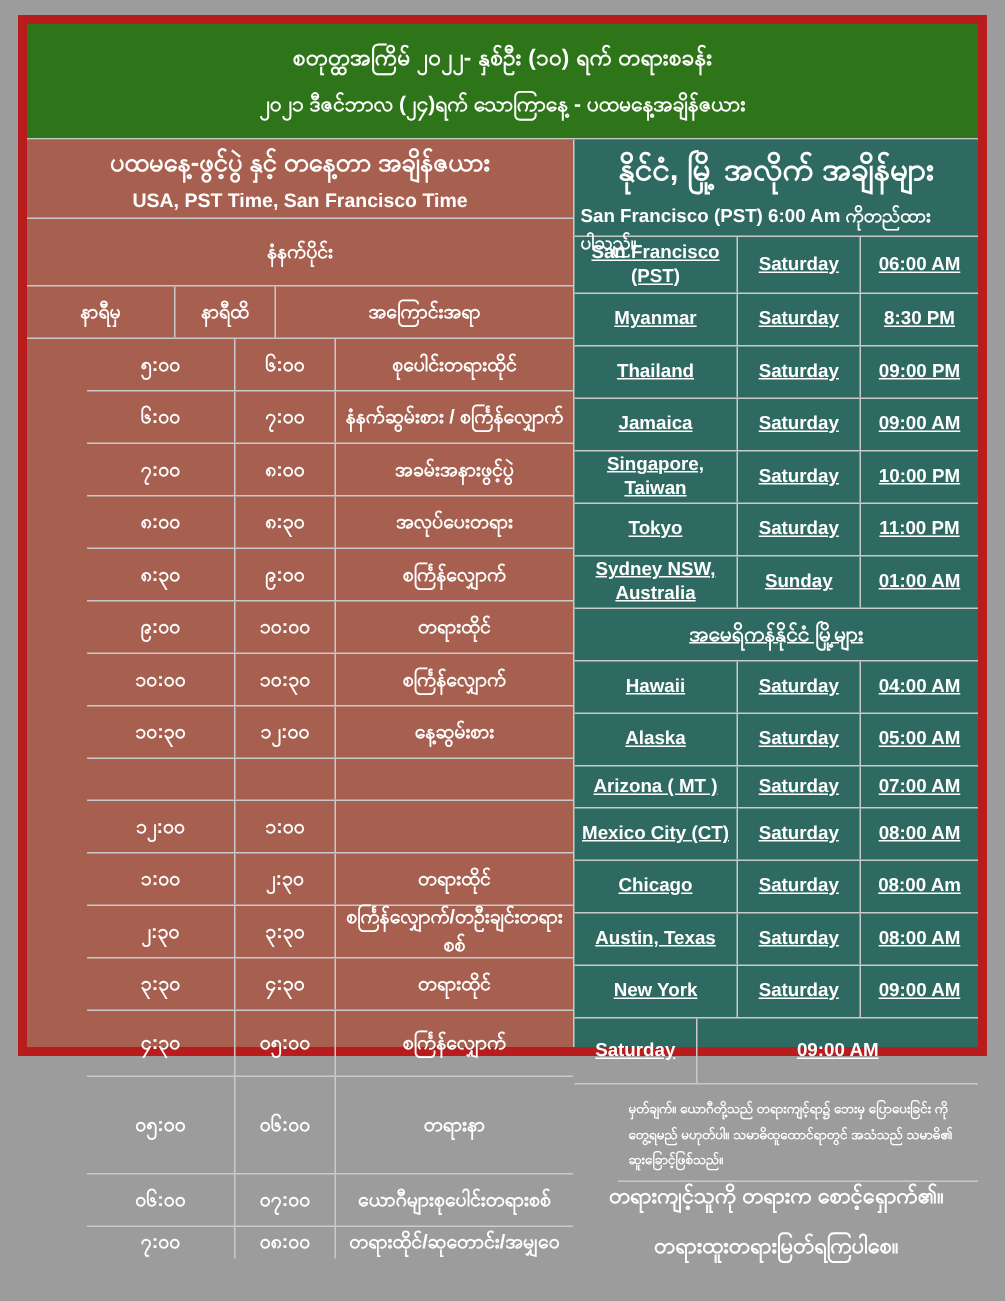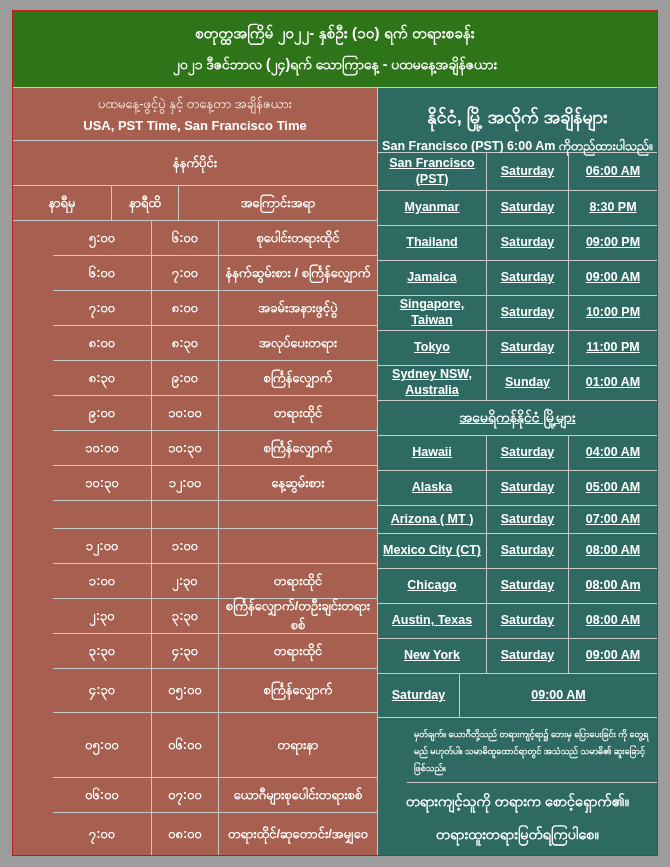--- a/index.html
+++ b/index.html
@@ -3,22 +3,22 @@
 <meta charset="utf-8">
 <style>
   html,body{margin:0;padding:0;}
   body{
     width:670px;height:867px;overflow:hidden;
     background:#9c9c9c;
     font-family:"Liberation Sans", sans-serif;
     position:relative;
   }
   .frame{
-    position:absolute;left:12px;top:10px;width:646px;height:846px;
-    box-sizing:border-box;border:1px solid #b91c1c;
+    position:absolute;left:12px;top:10px;width:646px;height:694px;
+    box-sizing:border-box;border:6px solid #b91c1c;
     display:flex;flex-direction:column;background:#9c9c9c;
   }
   
   .top-header{
     height:77px;flex:0 0 77px;background:var(--green,#2e7418);
     color:#fff;text-align:center;
     display:flex;flex-direction:column;justify-content:center;gap:10px;
     border-bottom:1px solid #c9c9c9;box-sizing:border-box;
   }
   .th1{font-size:15px;font-weight:bold;letter-spacing:.2px;}
@@ -33,21 +33,21 @@
     flex:1;background:var(--teal,#2e6a62);color:#fff;
     display:flex;flex-direction:column;box-sizing:border-box;
     border-left:1px solid #c9c9c9;min-width:0;
   }
   .hairline{border-bottom:1px solid #c9c9c9;box-sizing:border-box;}
   
   .lp-header{
     height:53px;flex:0 0 53px;display:flex;flex-direction:column;
     justify-content:center;align-items:center;gap:4px;
   }
-  .lp-h1{font-size:13px;font-weight:normal;}
+  .lp-h1{font-size:17px;font-weight:bold;}
   .lp-h2{font-size:13px;font-weight:bold;}
   .lp-section{
     height:45px;flex:0 0 45px;display:flex;align-items:center;justify-content:center;
     font-size:13px;font-weight:bold;
   }
   .lp-colheads{height:35px;flex:0 0 35px;display:flex;font-size:13px;font-weight:bold;}
   .lp-colheads>div,.lrow>div{
     display:flex;align-items:center;justify-content:center;
     box-sizing:border-box;text-align:center;padding:1px 3px;
   }
@@ -61,21 +61,21 @@
   }
   .lrow:nth-child(9){height:28px;flex:0 0 28px;}
   .lrow:nth-child(14){height:44px;flex:0 0 44px;}
   .lrow:nth-child(15){height:65px;flex:0 0 65px;}
   .lrow:last-child{border-bottom:none;flex:1 1 auto;}
   
   .rp-header{
     height:65px;flex:0 0 65px;display:flex;flex-direction:column;
     justify-content:center;align-items:center;gap:6px;padding:0 4px;
   }
-  .rp-h1{font-size:18px;font-weight:bold;margin-top:20px;}
+  .rp-h1{font-size:21px;font-weight:bold;margin-top:20px;}
   .rp-h2{font-size:12.5px;font-weight:bold;}
   #right-rows{display:flex;flex-direction:column;text-decoration:underline;}
   .rrow{
     display:flex;height:35px;flex:0 0 35px;font-size:12.5px;font-weight:bold;
     border-bottom:1px solid #c9c9c9;box-sizing:border-box;
   }
   .rrow>div{
     display:flex;align-items:center;justify-content:center;
     box-sizing:border-box;text-align:center;padding:1px 3px;line-height:1.25;
   }

